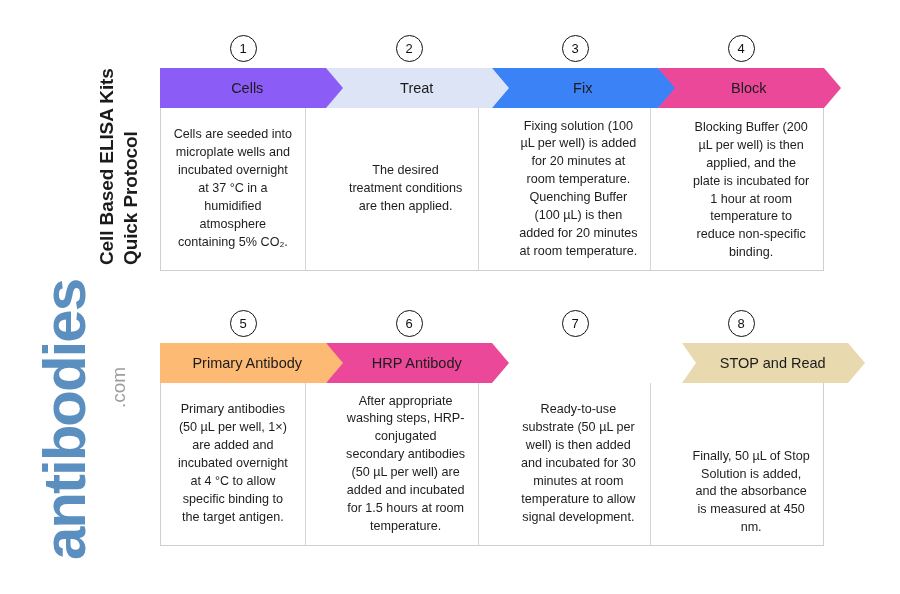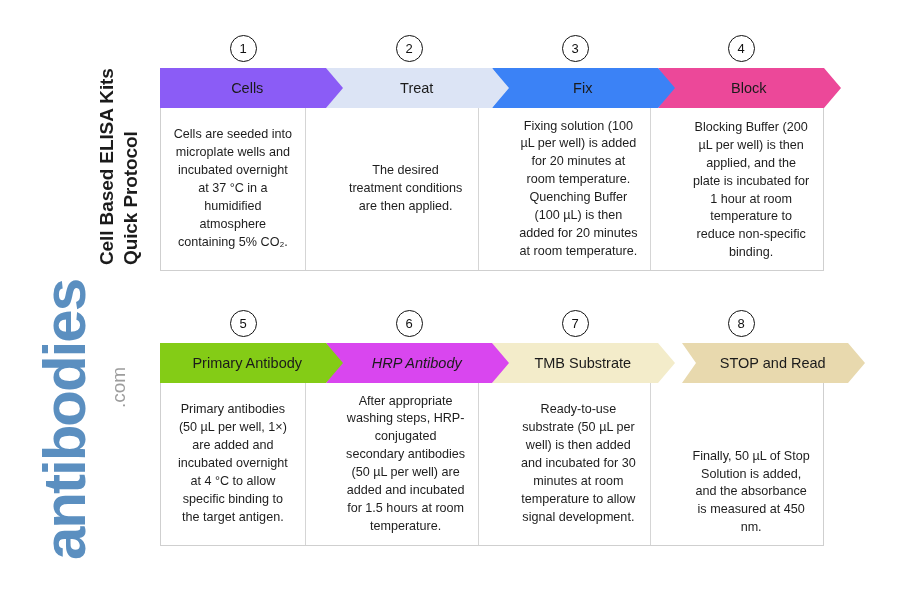--- a/index.html
+++ b/index.html
@@ -218,28 +218,25 @@
         <div class="badge">6</div>
       </div>
       <div class="badge-cell">
         <div class="badge">7</div>
       </div>
       <div class="badge-cell">
         <div class="badge">8</div>
       </div>
     </div>
     <div class="chev-band">
-      <div class="chev" style="left: 0px; width: 183px; background: #84cc16; z-index: 4; clip-path: polygon(0px 0px, 90.7104% 0px, 100% 50%, 90.7104% 100%, 0px 100%); filter: drop-shadow(rgb(75, 122, 53) 0px 0px 0.7px);">
+      <div class="chev" style="left: 0px; width: 183px; background: #fdba74; z-index: 4; clip-path: polygon(0px 0px, 90.7104% 0px, 100% 50%, 90.7104% 100%, 0px 100%); filter: drop-shadow(rgb(75, 122, 53) 0px 0px 0.7px);">
         <span style="margin-left: 0px; margin-right: 8.5px;">Primary Antibody</span>
       </div>
-      <div class="chev" style="left: 166px; width: 183px; background: #d946ef; z-index: 3; clip-path: polygon(0px 0px, 90.7104% 0px, 100% 50%, 90.7104% 100%, 0px 100%, 7.65027% 50%); filter: drop-shadow(rgb(138, 138, 58) 0px 0px 0.7px); font-style: italic;">
+      <div class="chev" style="left: 166px; width: 183px; background: #ec4899; z-index: 3; clip-path: polygon(0px 0px, 90.7104% 0px, 100% 50%, 90.7104% 100%, 0px 100%, 7.65027% 50%); filter: drop-shadow(rgb(138, 138, 58) 0px 0px 0.7px);">
         <span style="margin-left: 7px; margin-right: 8.5px;">HRP Antibody</span>
-      </div>
-      <div class="chev" style="left: 332px; width: 183px; background: rgb(243, 236, 202); z-index: 2; clip-path: polygon(0px 0px, 90.7104% 0px, 100% 50%, 90.7104% 100%, 0px 100%, 7.65027% 50%); filter: drop-shadow(rgb(154, 131, 54) 0px 0px 0.7px);">
-        <span style="margin-left: 7px; margin-right: 8.5px;">TMB Substrate</span>
       </div>
       <div class="chev" style="left: 522px; width: 183px; background: rgb(232, 217, 174); z-index: 1; clip-path: polygon(0px 0px, 90.7104% 0px, 100% 50%, 90.7104% 100%, 0px 100%, 7.65027% 50%); filter: drop-shadow(rgb(140, 114, 48) 0px 0px 0.7px);">
         <span style="margin-left: 7px; margin-right: 8.5px;">STOP and Read</span>
       </div>
     </div>
     <div class="desc-band">
       <div class="desc-cell">
         <div class="desc-text">Primary antibodies (50 µL per well, 1×) are added and incubated overnight at 4 °C to allow specific binding to the target antigen.</div>
       </div>
       <div class="desc-cell">

